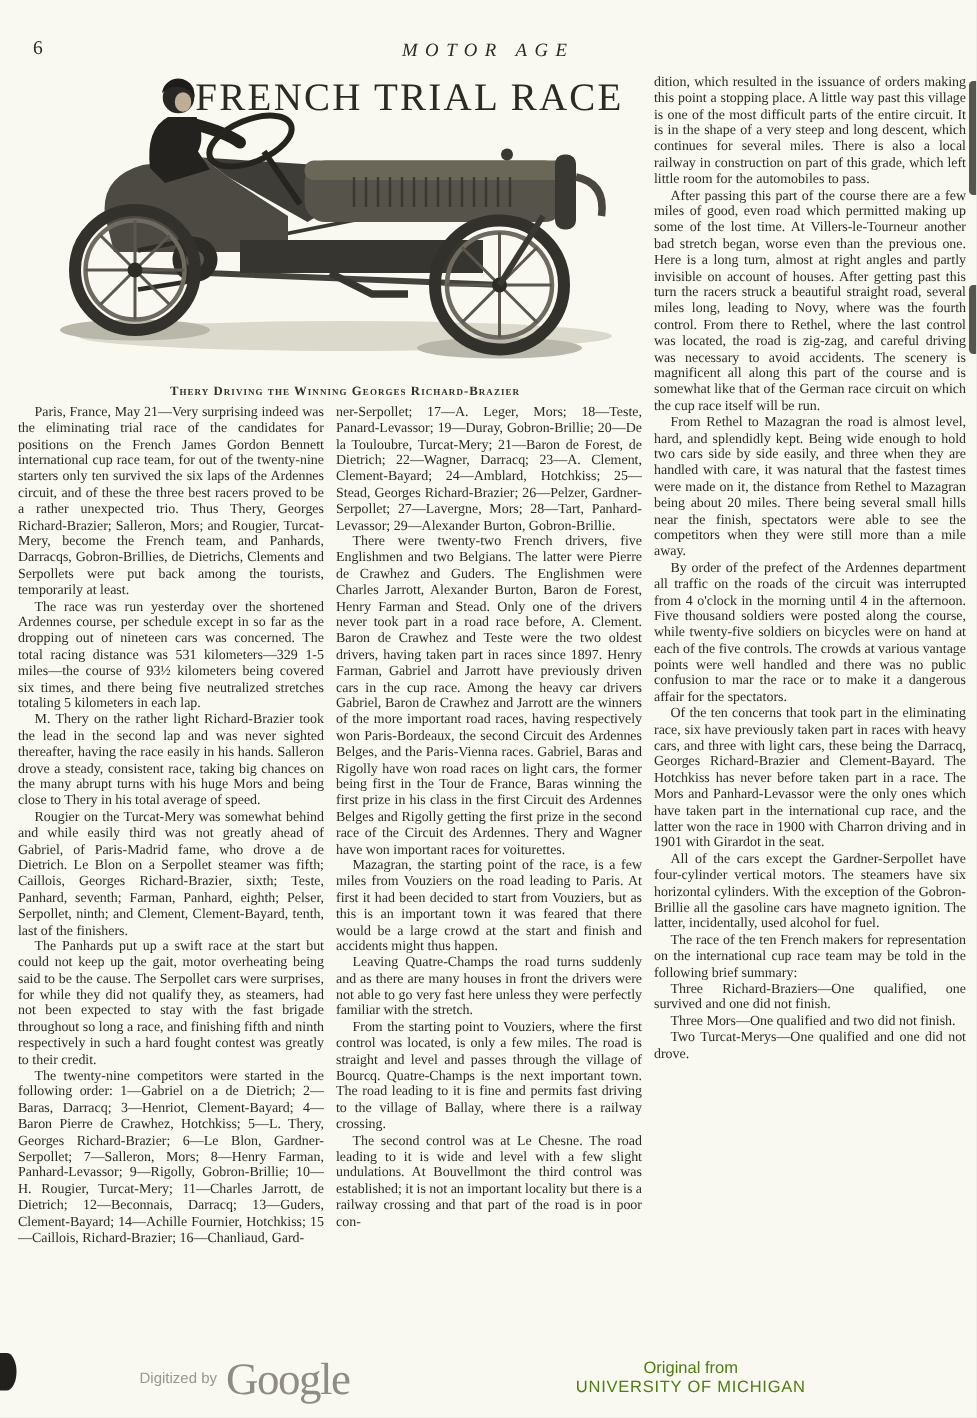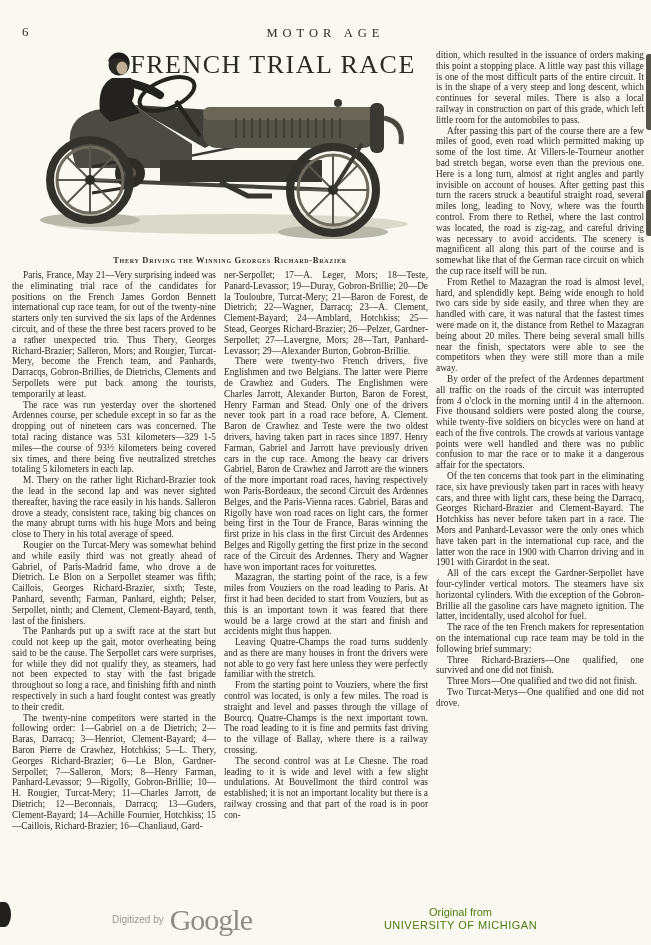--- a/index.html
+++ b/index.html
@@ -3,36 +3,36 @@
 <meta charset="utf-8">
 <style>
   html,body { margin:0; padding:0; background:#e8e6df; }
   #page {
     position:relative; width:651px; height:945px;
     background:#f9f8f1; overflow:hidden;
     font-family:"Liberation Serif", serif; color:#2d2a25;
   }
   .pagenum { position:absolute; left:22px; top:24px; font-size:13px; }
   .journal { position:absolute; left:0; right:0; top:26px; text-align:center;
-             font-size:12.5px; letter-spacing:5px; }
+             font-style:italic; font-size:12.5px; letter-spacing:5px; }
   .headline { position:absolute; left:118px; top:50px; width:310px; text-align:center;
               font-size:26px; font-weight:normal; letter-spacing:1.5px; white-space:nowrap; }
   .photo { position:absolute; left:40px; top:48px; width:375px; height:200px; }
   .caption { position:absolute; left:38px; top:255px; width:384px; text-align:center;
              font-variant:small-caps; font-weight:bold; font-size:8.5px; letter-spacing:.7px;
              color:#35322c; }
   .col { position:absolute; text-align:justify; font-size:9.3px; line-height:10.8px;
          overflow:hidden; color:#2d2a25; }
   .col p { margin:0; text-indent:11px; }
   .col p.cont { text-indent:0; }
   #col1 { left:12px;  top:270px; width:204px; height:640px; }
   #col2 { left:224px; top:270px; width:204px; height:640px; }
   #col3 { left:436px; top:50px;  width:208px; height:842px; }
 
-  .digitized { position:absolute; left:112px; top:903px; color:#9a978f;
+  .digitized { position:absolute; left:93px; top:903px; color:#9a978f;
                font-family:"Liberation Sans", sans-serif; white-space:nowrap; }
   .digitized .prefix { font-size:10px; display:inline-block; vertical-align:7px; margin-right:6px; }
   .digitized .glogo { font-family:"Liberation Serif", serif; font-size:30px;
                       letter-spacing:-1px; color:#8f8c85; }
   .original { position:absolute; left:363px; top:906px; width:195px; text-align:center;
               color:#4d7c0f; font-family:Liberation Sans, sans-serif; }
   .original .line1 { font-size:11px; margin-bottom:1px; }
   .original .line2 { font-size:11px; letter-spacing:.5px; white-space:nowrap; }
 
   .mark-bl { position:absolute; left:0; top:902px; width:11px; height:25px;

